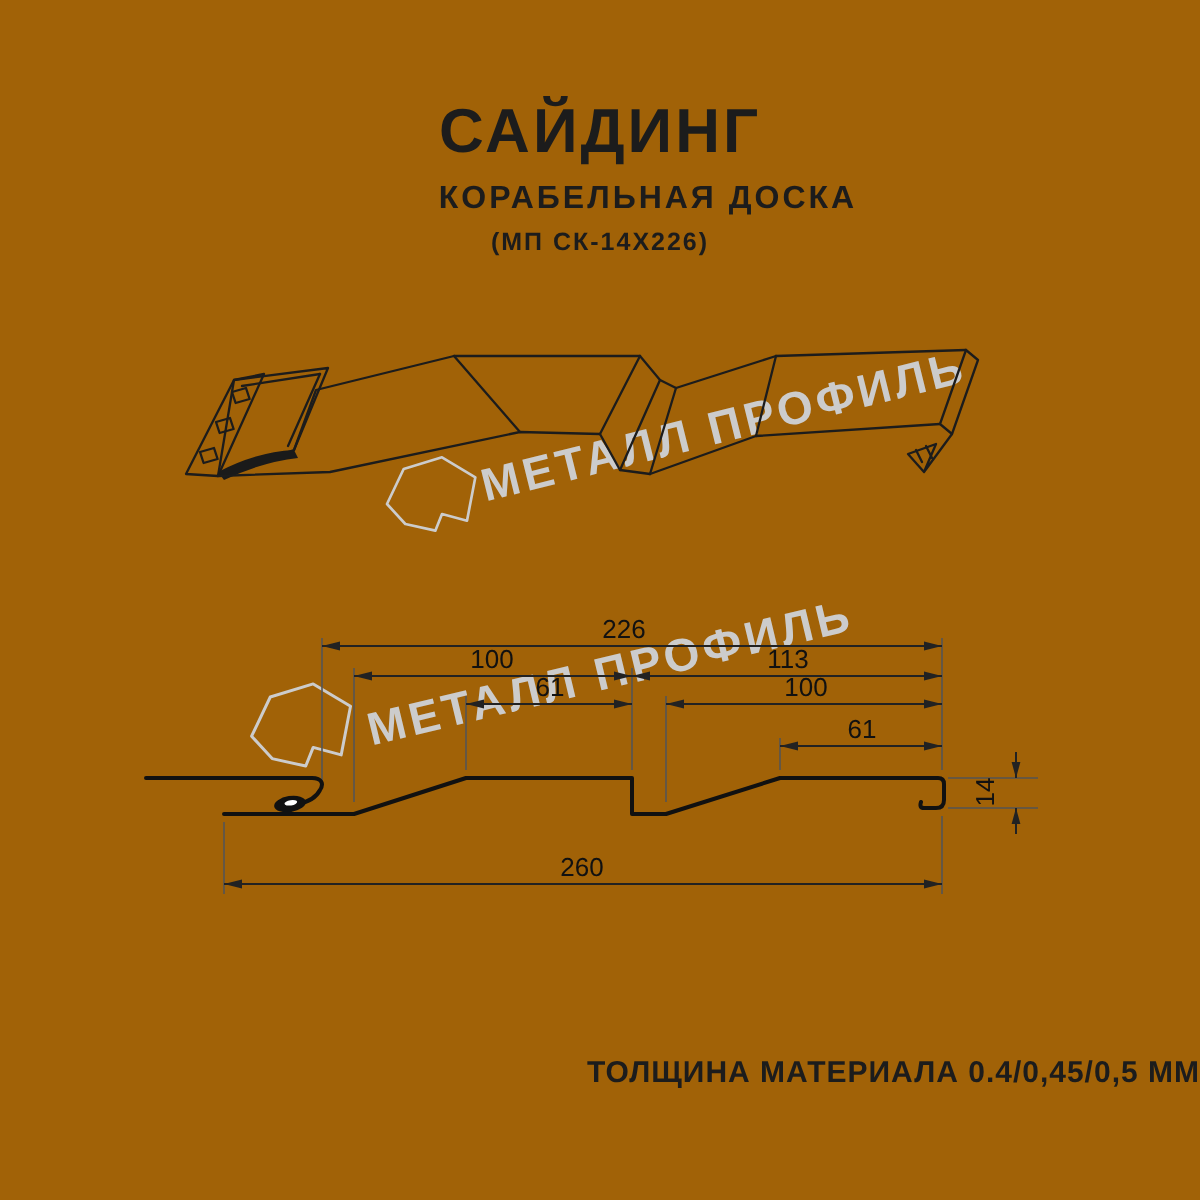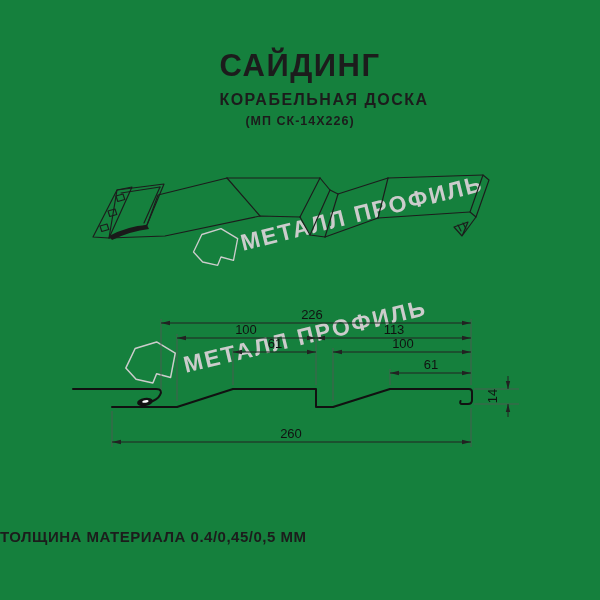--- a/index.html
+++ b/index.html
@@ -1,22 +1,22 @@
 <!DOCTYPE html>
 <html><head>
 <meta charset="utf-8">
 <style>
   html,body{margin:0;padding:0;background:#fff;}
-  .page{position:relative;width:600px;height:600px;background:#15803d;overflow:hidden;
+  .page{position:relative;width:600px;height:600px;background:#a16207;overflow:hidden;
         font-family:"Liberation Sans",sans-serif;color:#1c1c1c;}
   .hdr{position:absolute;left:0;top:48px;width:600px;text-align:center;z-index:3;}
   .hdr .title{font-size:31px;font-weight:800;letter-spacing:1.5px;line-height:1.15;}
   .hdr .subtitle{font-size:16px;font-weight:700;letter-spacing:1.5px;margin-top:7px;padding-left:48px;}
   .hdr .model{font-size:12.5px;font-weight:700;letter-spacing:1px;margin-top:5px;}
-  .ftr{position:absolute;left:0;top:528px;width:600px;text-align:left;
+  .ftr{position:absolute;left:0;top:528px;width:600px;text-align:right;
        font-size:15px;font-weight:700;letter-spacing:.5px;z-index:3;}
   .wm-text{position:absolute;white-space:nowrap;color:#cccccc;font-size:23px;font-weight:800;
            letter-spacing:2px;transform-origin:0 50%;z-index:1;}
   .wm1t{left:241px;top:229px;height:28px;line-height:28px;transform:rotate(-14deg);}
   .wm2t{left:184px;top:351px;height:28px;line-height:28px;transform:rotate(-13.5deg);}
   .wm-logo{position:absolute;z-index:1;}
   .wm1l{left:191px;top:227px;}
   .wm2l{left:123px;top:340px;}
   svg.draw{position:absolute;z-index:2;}
   .iso{left:55px;top:165px;}

